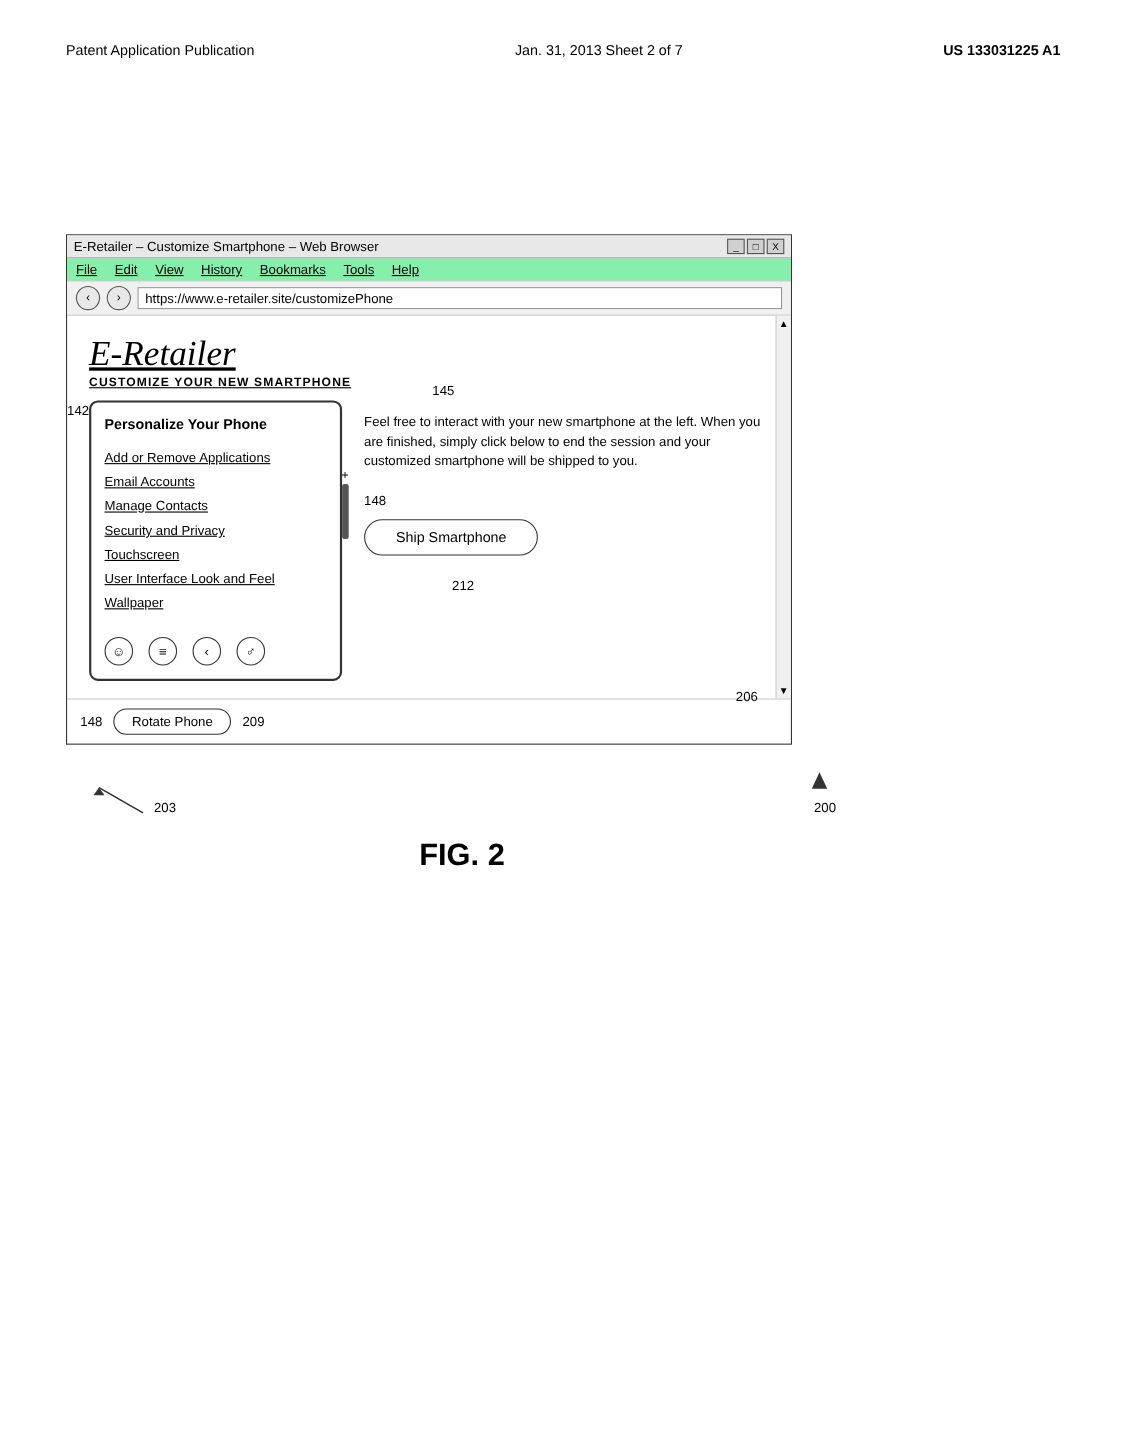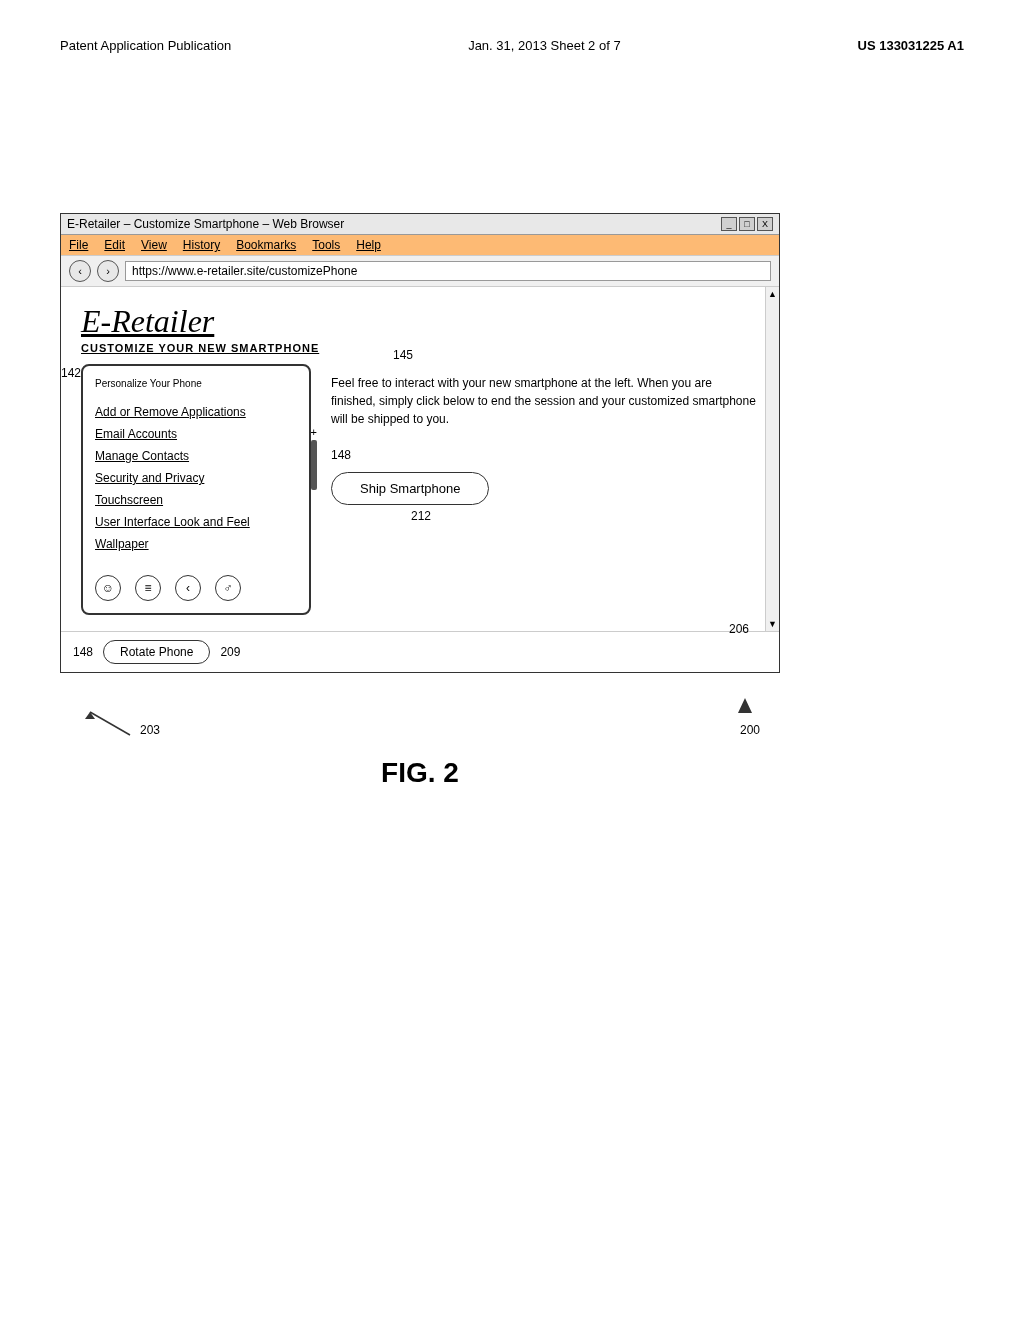--- a/index.html
+++ b/index.html
@@ -15,21 +15,21 @@
     
     .patent-header {
       display: flex;
       justify-content: space-between;
       padding: 18px 60px 10px 60px;
       font-size: 13px;
     }
 
     
     .browser-window {
-      width: 720px;
+      width: 660px;
       border: 1.5px solid #333;
       background: #fff;
       margin-top: 80px;
     }
 
     
     .browser-titlebar {
       background: #e8e8e8;
       border-bottom: 1px solid #999;
       padding: 3px 6px;
@@ -51,21 +51,21 @@
       background: #d0d0d0;
       font-size: 9px;
       display: flex;
       align-items: center;
       justify-content: center;
       cursor: pointer;
     }
 
     
     .browser-menubar {
-      background: #fdba74;
+      background: #86efac;
       border-bottom: 1px solid #ccc;
       padding: 3px 8px;
       display: flex;
       gap: 16px;
       font-size: 12px;
     }
     .menu-item {
       cursor: pointer;
       text-decoration: underline;
     }
@@ -155,22 +155,22 @@
       width: 230px;
       border: 2px solid #333;
       border-radius: 8px;
       background: #fff;
       padding: 12px;
       position: relative;
       flex-shrink: 0;
     }
 
     .phone-screen-title {
-      font-weight: normal;
-      font-size: 10px;
+      font-weight: bold;
+      font-size: 13px;
       margin-bottom: 16px;
     }
 
     .phone-menu-items {
       display: flex;
       flex-direction: column;
       gap: 8px;
       margin-bottom: 16px;
     }
     .phone-menu-item {
@@ -343,21 +343,21 @@
           </div>
 
           <div class="right-column">
             <p class="description-text">Feel free to interact with your new smartphone at the left. When you are finished, simply click below to end the session and your customized smartphone will be shipped to you.</p>
 
             <span style="font-size:12px; display:block; margin-bottom:8px;">148</span>
 
             <div class="ship-btn-container">
               <button class="ship-btn">Ship Smartphone</button>
               <div style="display:flex; align-items:flex-start;">
-                <span style="font-size:12px; margin-top:4px; margin-left:80px;">212</span>
+                <span style="font-size:12px; margin-top:20px; margin-left:80px;">212</span>
               </div>
             </div>
           </div>
         </div>
       </div>
 
       <div class="browser-scrollbar">
         <span class="scrollbar-arrow">▲</span>
         <div style="flex:1;"></div>
         <span class="scrollbar-arrow">▼</span>

